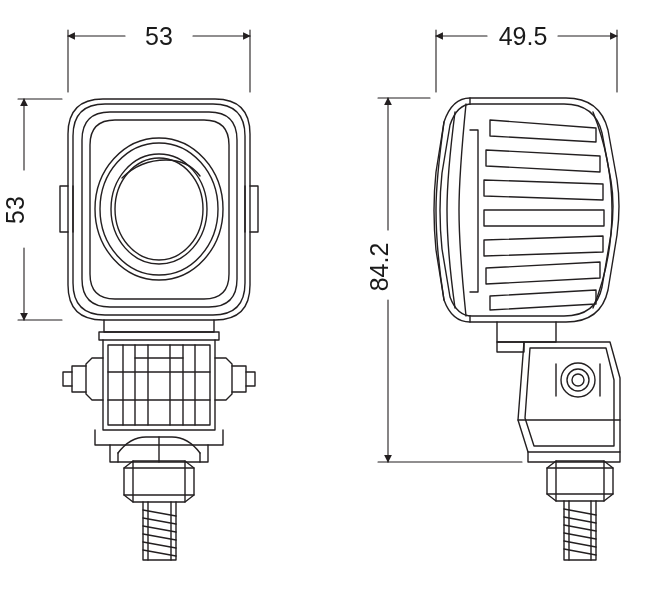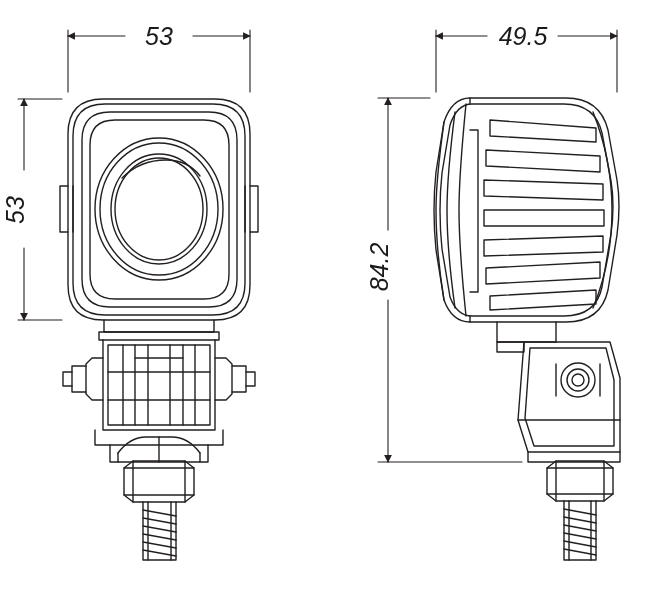--- a/index.html
+++ b/index.html
@@ -9,21 +9,20 @@
   }
   body {
     font-family: "Liberation Sans", sans-serif;
   }
   #sheet {
     position: relative;
     width: 645px;
     height: 600px;
     background: #ffffff;
     overflow: hidden;
-    font-style: italic;
   }
   #sheet svg {
     position: absolute;
     left: 0;
     top: 0;
   }
   .dimtext {
     font-family: "Liberation Sans", sans-serif;
     font-size: 25px;
     fill: #1a1a1a;

